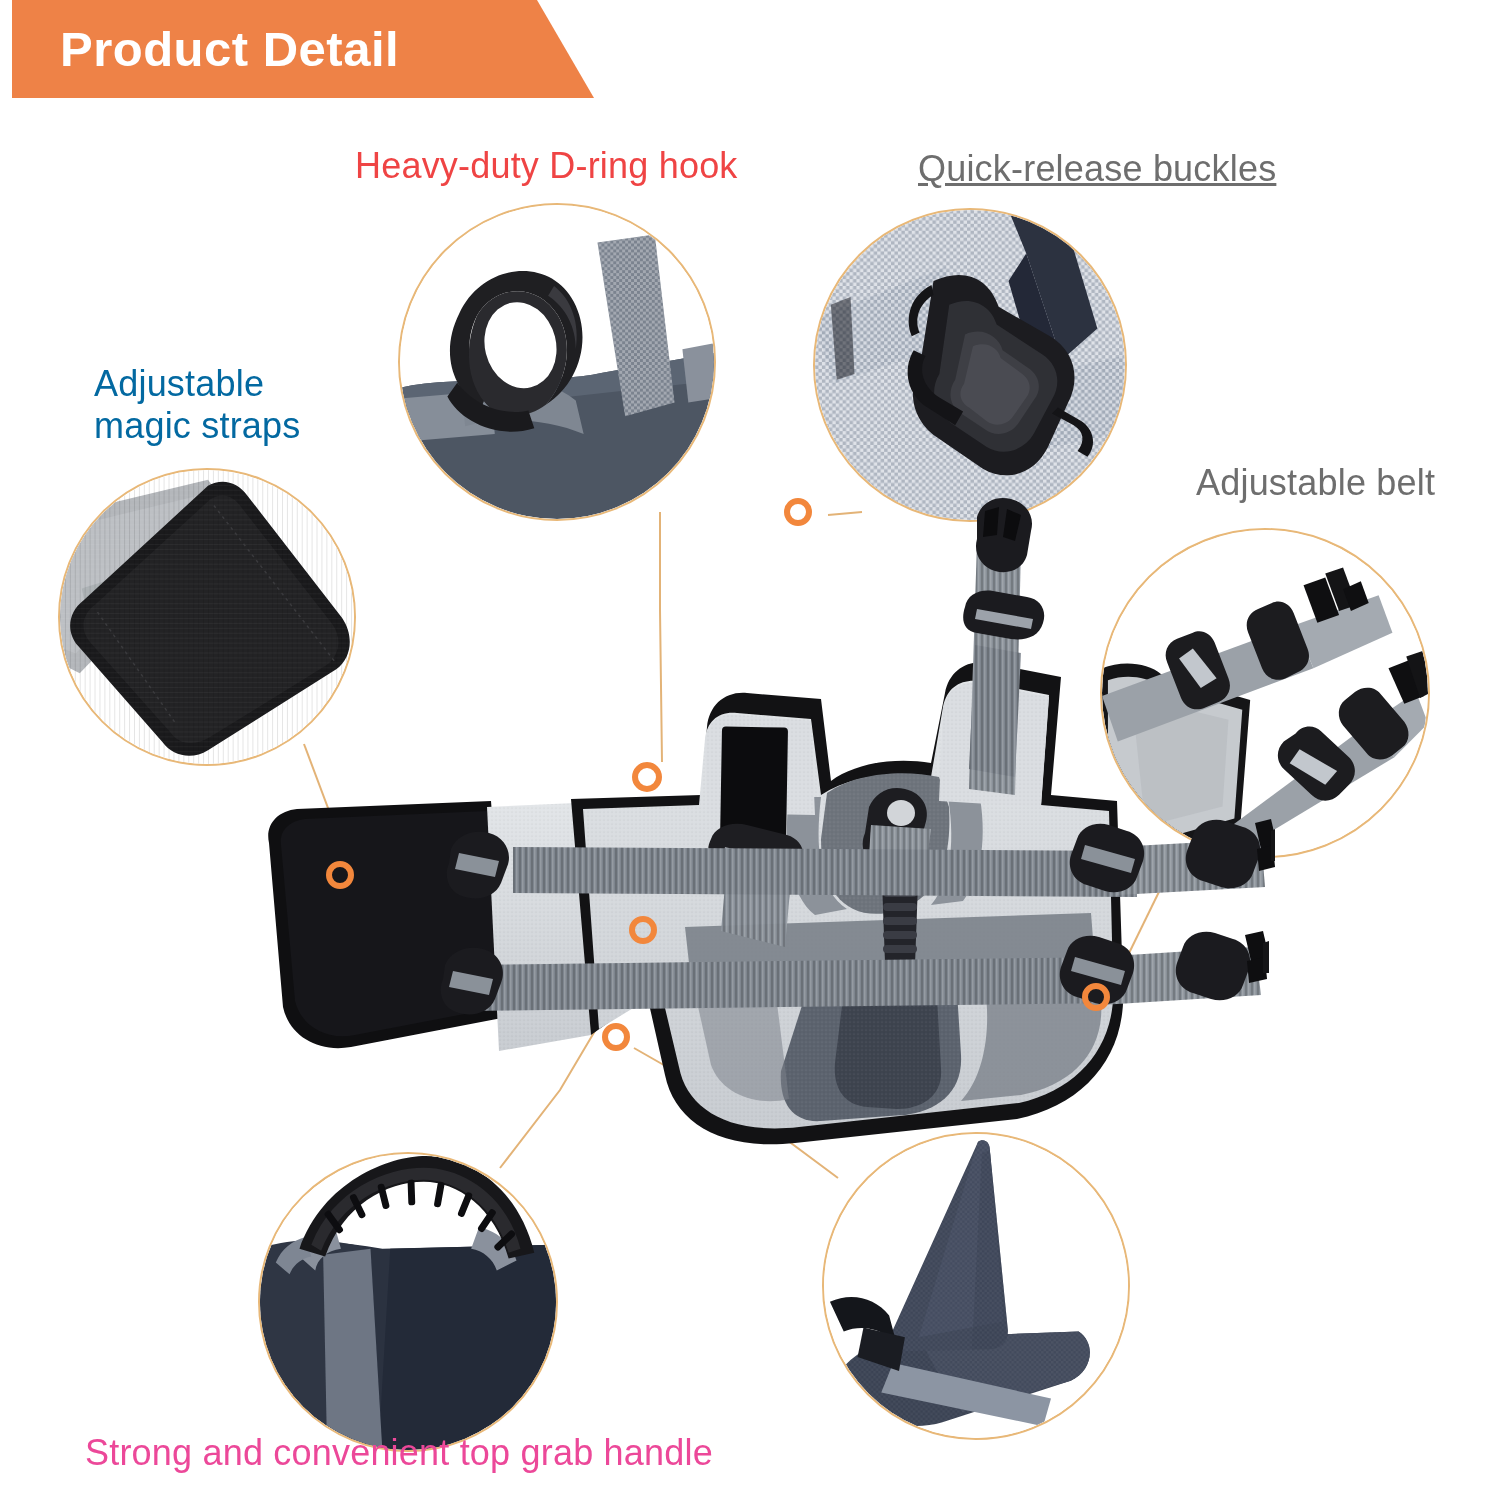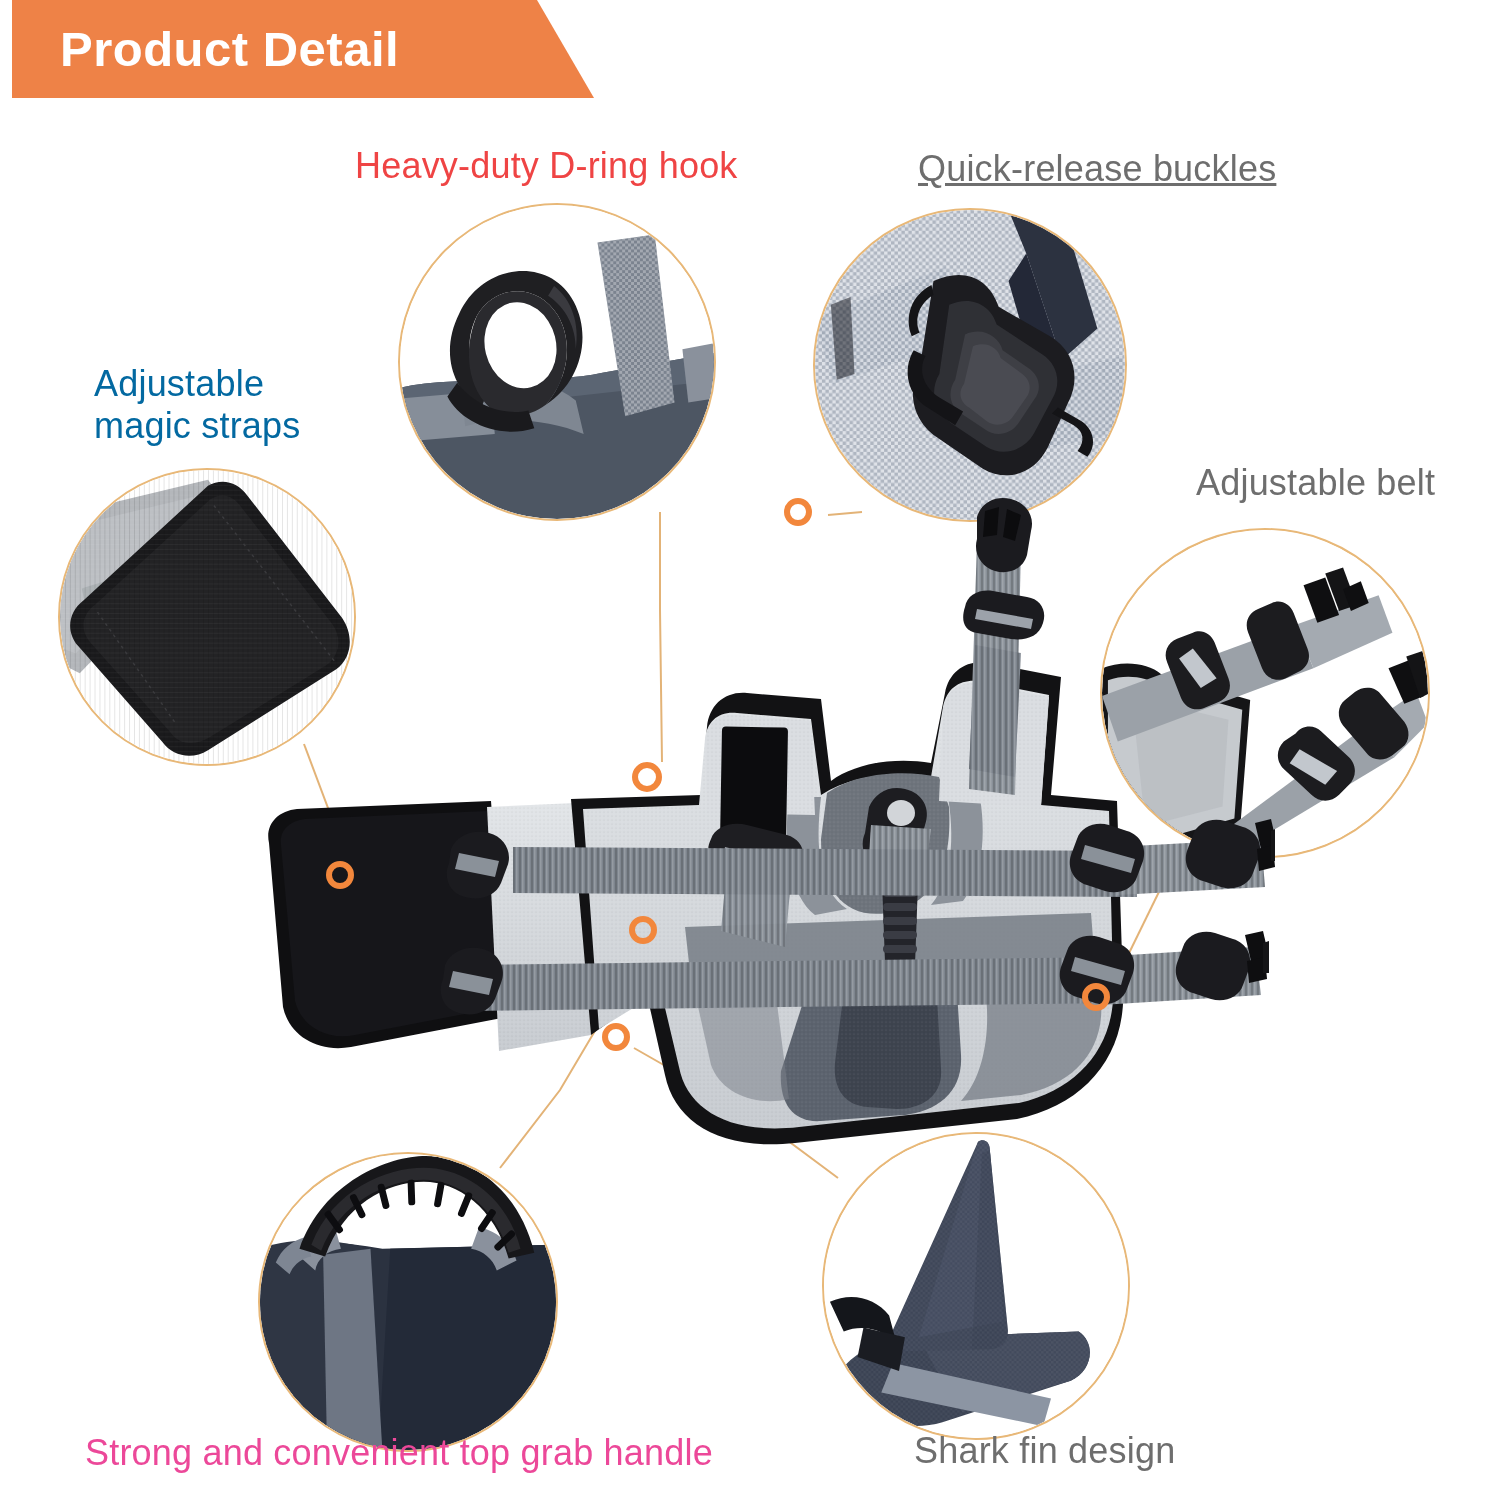--- a/index.html
+++ b/index.html
@@ -449,21 +449,20 @@
       </g>
     </svg>
   </div>
 
   <div class="label" id="l-d-ring" style="left: 355px; top: 145px; color: #ef4444;">Heavy-duty D-ring hook</div>
   <div class="label" id="l-quick-release" style="left: 918px; top: 148px; color: rgb(110, 110, 110); text-decoration: underline;">Quick-release buckles</div>
   <div class="label" id="l-magic-straps" style="left: 94px; top: 363px; color: #0369a1;">Adjustable
 magic straps</div>
   <div class="label" id="l-adjustable-belt" style="left: 1152px; top: 462px; color: rgb(110, 110, 110); margin-left: 44px;">Adjustable belt</div>
   <div class="label" id="l-grab-handle" style="left: 85px; top: 1432px; color: #ec4899;">Strong and convenient top grab handle</div>
-  <div class="label" id="l-shark-fin" style="left: 914px; top: 1430px; color: rgb(110, 110, 110);">Shark fin design</div>
 
   <div class="ring" id="m-d-ring" style="left: 632px; top: 762px; width: 30px; height: 30px; border-color: rgb(242, 135, 60);"></div>
   <div class="ring" id="m-quick-release" style="left: 784px; top: 498px; width: 28px; height: 28px; border-color: rgb(242, 135, 60);"></div>
   <div class="ring" id="m-magic-straps" style="left: 326px; top: 861px; width: 28px; height: 28px; border-color: rgb(242, 135, 60);"></div>
   <div class="ring" id="m-adjustable-belt" style="left: 1082px; top: 983px; width: 28px; height: 28px; border-color: rgb(242, 135, 60);"></div>
   <div class="ring" id="m-grab-handle" style="left: 629px; top: 916px; width: 28px; height: 28px; border-color: rgb(242, 135, 60);"></div>
   <div class="ring" id="m-shark-fin" style="left: 602px; top: 1023px; width: 28px; height: 28px; border-color: rgb(242, 135, 60);"></div>
 
 </div>
 

